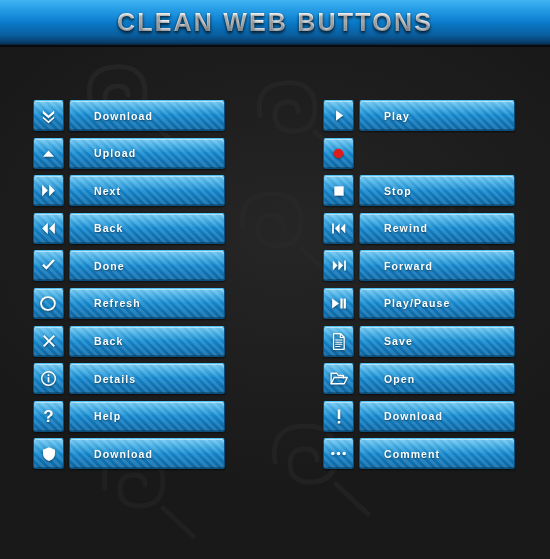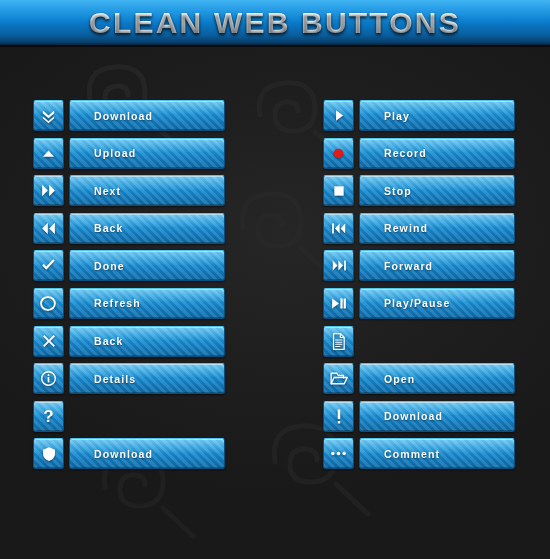--- a/index.html
+++ b/index.html
@@ -59,21 +59,21 @@
     content: "";
     position: absolute;
     left: 0; right: 0; top: 0;
     height: 50%;
     background: linear-gradient(180deg, rgba(255,255,255,.18), rgba(255,255,255,0));
     pointer-events: none;
   }
   .header-title {
     position: relative;
     z-index: 2;
-    font-size: 30px;
+    font-size: 25px;
     font-weight: bold;
     letter-spacing: 2.2px;
     color: #ffffff;
     background: linear-gradient(180deg, #ffffff 0%, #ffffff 45%, #d8dee3 75%, #bfc7cd 100%);
     -webkit-background-clip: text;
     background-clip: text;
     -webkit-text-fill-color: transparent;
     text-shadow: 0 2px 3px rgba(0,0,0,.45);
     filter: drop-shadow(0 1px 1px rgba(0,0,0,.5));
     font-family: "Liberation Sans", sans-serif;
@@ -296,20 +296,23 @@
             </svg>
           </div>
           <div class="btn-label surface">
             <span class="btn-label-text">Details</span>
           </div>
         </div>
         <div class="btn-row">
           <div class="btn-icon surface">
             <span class="glyph" style="font-size:17px;">?</span>
           </div>
+          <div class="btn-label surface">
+            <span class="btn-label-text">Help</span>
+          </div>
         </div>
         <div class="btn-row">
           <div class="btn-icon surface">
             <svg width="16" height="16" viewBox="0 0 24 24">
               <path d="M12 2 L21 5.5 L21 12 Q21 19 12 22.5 Q3 19 3 12 L3 5.5 Z" fill="#ffffff"></path>
             </svg>
           </div>
           <div class="btn-label surface">
             <span class="btn-label-text">Download</span>
           </div>
@@ -324,23 +327,20 @@
           </div>
           <div class="btn-label surface">
             <span class="btn-label-text">Play</span>
           </div>
         </div>
         <div class="btn-row">
           <div class="btn-icon surface">
             <svg width="15" height="15" viewBox="0 0 24 24">
               <circle cx="12" cy="12" r="7.6" fill="#e01b1b"></circle>
             </svg>
-          </div>
-          <div class="btn-label surface">
-            <span class="btn-label-text">Record</span>
           </div>
         </div>
         <div class="btn-row">
           <div class="btn-icon surface">
             <svg width="14" height="14" viewBox="0 0 24 24">
               <rect x="4" y="4" width="16" height="16" fill="#ffffff"></rect>
             </svg>
           </div>
           <div class="btn-label surface">
             <span class="btn-label-text">Stop</span>
@@ -383,20 +383,23 @@
           </div>
         </div>
         <div class="btn-row">
           <div class="btn-icon surface">
             <svg width="15" height="17" viewBox="0 0 20 24">
               <path d="M3 1 L13 1 L18 6 L18 23 L3 23 Z" fill="none" stroke="#ffffff" stroke-width="1.8" stroke-linejoin="round"></path>
               <path d="M12.6 1.4 L12.6 6.4 L17.6 6.4" fill="none" stroke="#ffffff" stroke-width="1.6"></path>
               <path d="M6 10 H15 M6 13 H15 M6 16 H15 M6 19 H12" stroke="#ffffff" stroke-width="1.5" stroke-linecap="round"></path>
             </svg>
           </div>
+          <div class="btn-label surface">
+            <span class="btn-label-text">Save</span>
+          </div>
         </div>
         <div class="btn-row">
           <div class="btn-icon surface">
             <svg width="18" height="15" viewBox="0 0 24 20">
               <path d="M1.5 17 L1.5 3 L9 3 L11 6 L18 6 L18 9" fill="none" stroke="#ffffff" stroke-width="1.8" stroke-linejoin="round" stroke-linecap="round"></path>
               <path d="M1.5 17 L5.5 8.6 L23 8.6 L19 17 Z" fill="none" stroke="#ffffff" stroke-width="1.8" stroke-linejoin="round"></path>
             </svg>
           </div>
           <div class="btn-label surface">
             <span class="btn-label-text">Open</span>

